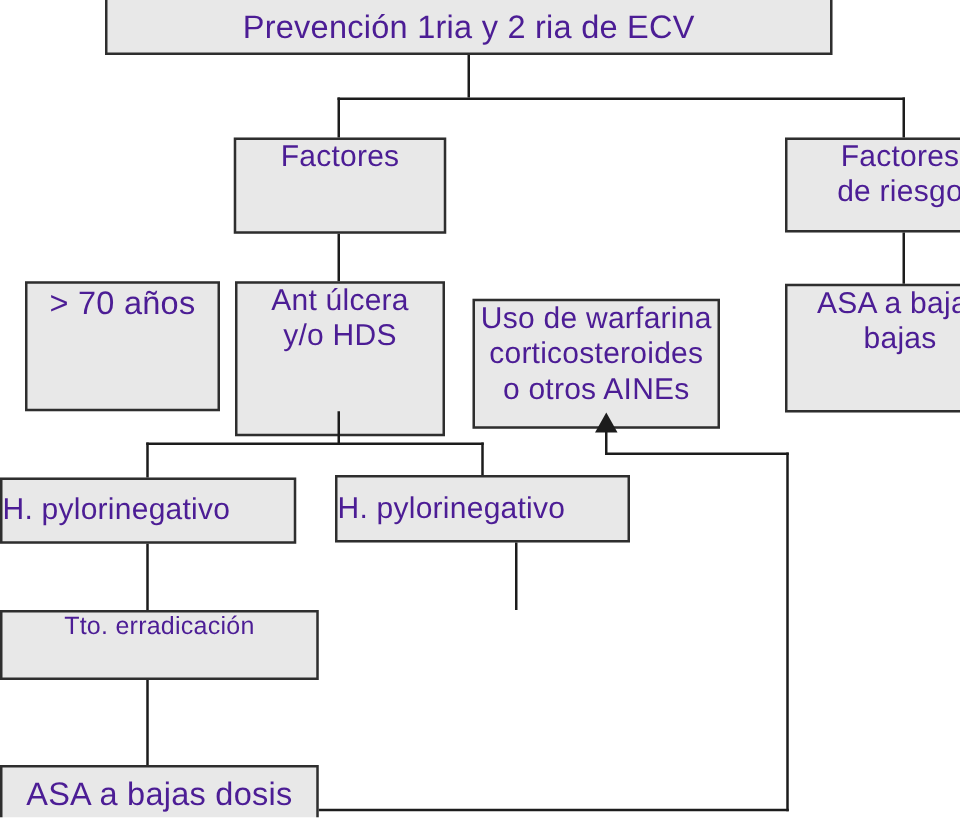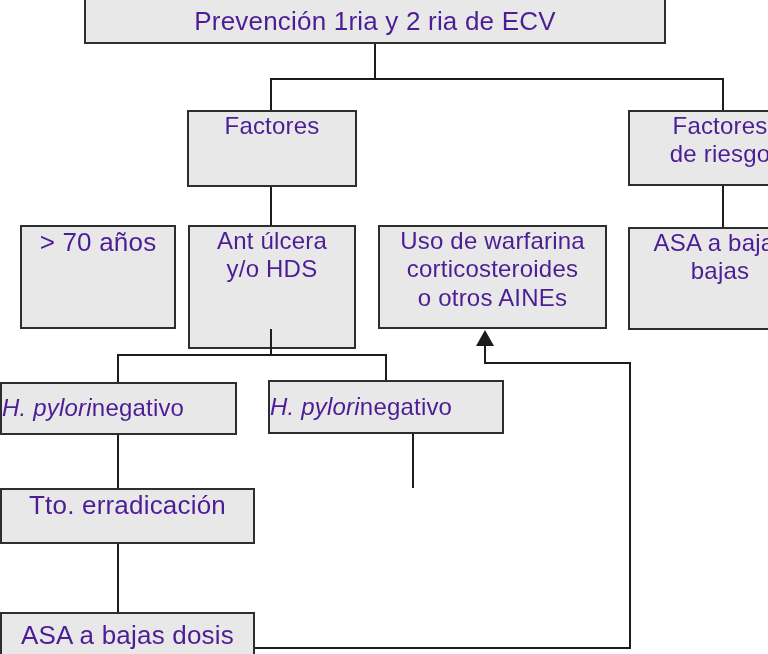--- a/index.html
+++ b/index.html
@@ -21,39 +21,39 @@
     align-items:center;
     justify-content:flex-start;
     text-align:center;
     line-height:1.18;
     font-size:24px;
     letter-spacing:0.2px;
   }
   .hline,.vline{position:absolute;background:#1c1c1c;}
   .hline{height:2px;}
   .vline{width:2px;}
-  .it{font-style:italic;}
+  .it{}
   .arrowhead{
     position:absolute;
     width:0;height:0;
     border-left:9px solid transparent;
     border-right:9px solid transparent;
     border-bottom:16px solid #1c1c1c;
   }
   
   #title      {left:84px;  top:-30px; width:582px; height:74px; justify-content:flex-end; padding-bottom:5px; font-size:26px;}
   #fact-pos   {left:187px; top:110px; width:170px; height:77px;}
   #fact-neg   {left:628px; top:110px; width:184px; height:76px;}
   #edad       {left:0px;   top:225px; width:156px; height:104px; font-size:26px;margin-left:20px;}
   #ulcera     {left:188px; top:225px; width:168px; height:124px;}
-  #warfarina  {left:378px; top:225px; width:229px; height:104px;}
+  #warfarina  {left:378px; top:239px; width:198px; height:104px;}
   #asa-der    {left:628px; top:227px; width:184px; height:103px;}
   #hp-pos     {left:0px;   top:382px; width:237px; height:53px; flex-direction:row;}
   #hp-neg     {left:268px; top:380px; width:236px; height:54px; flex-direction:row;}
-  #tto        {left:0px;   top:488px; width:255px; height:56px; font-size:26px;}
+  #tto        {left:0px;   top:488px; width:255px; height:56px; font-size:20px;}
   #ibp        {left:287px; top:488px; width:321px; height:106px; font-size:25px;}
   #asa-inf    {left:0px;   top:612px; width:255px; height:50px; font-size:26px; justify-content:flex-start; padding-top:6px;}
 </style>
 </head>
 <body>
 
 <div id="stage">
 
   <div class="box" id="title">
     <div>Prevención 1ria y 2 ria de ECV</div>

